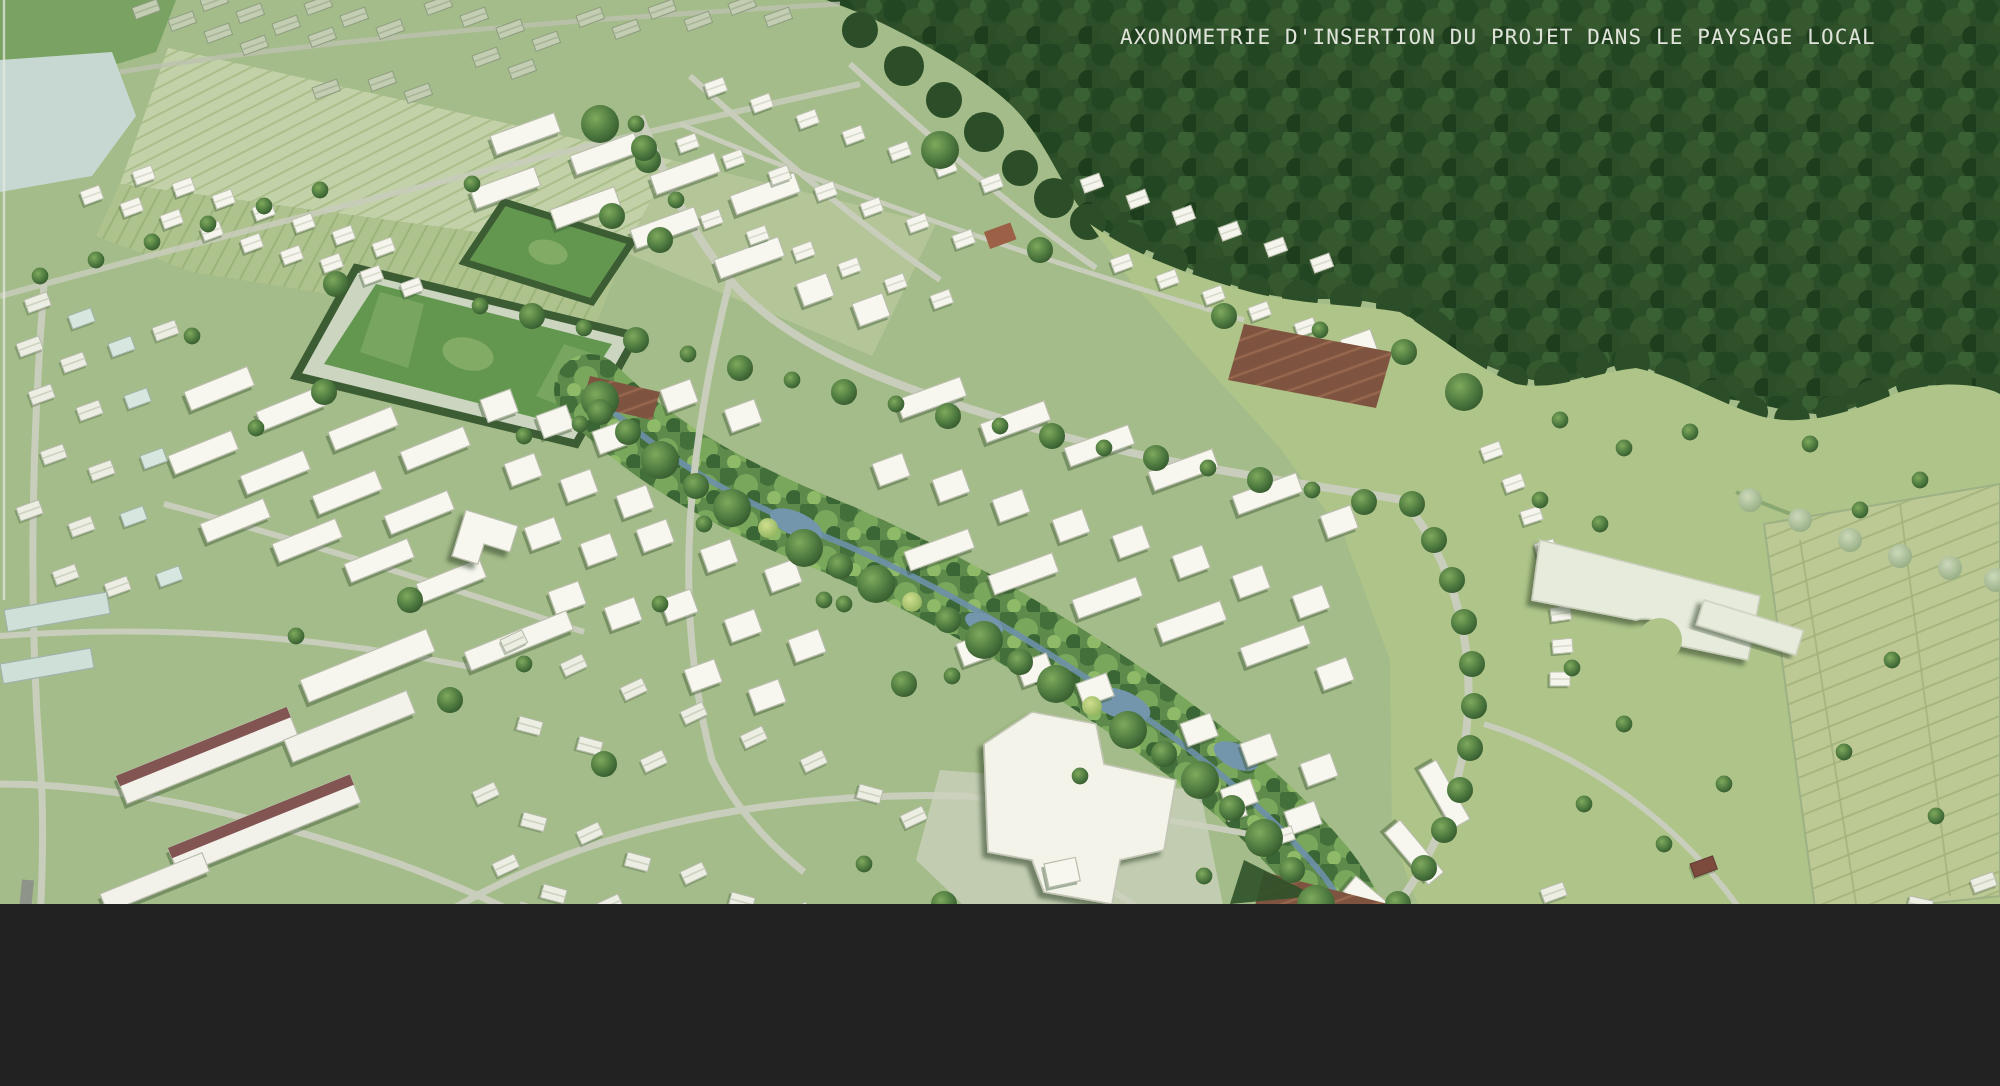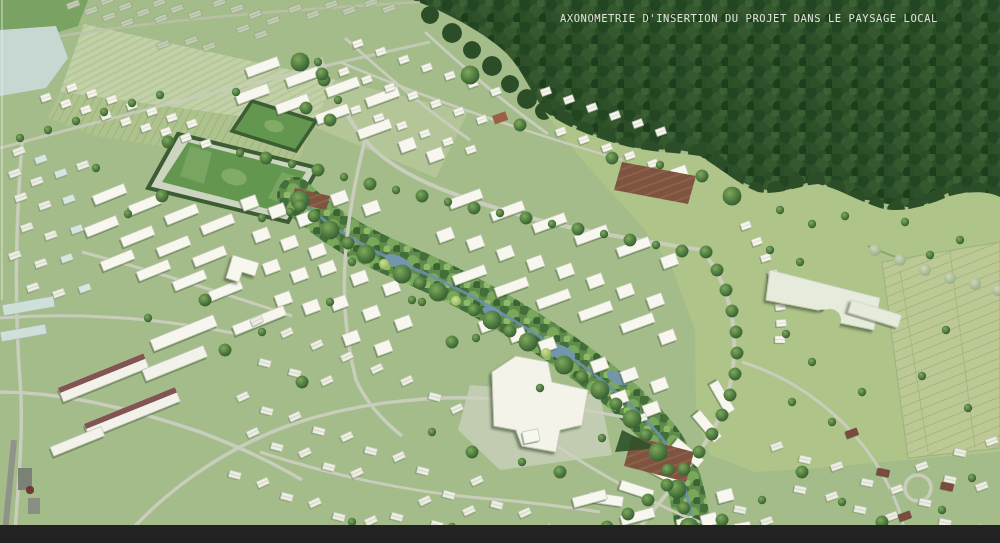--- a/index.html
+++ b/index.html
@@ -1,16 +1,16 @@
 <!DOCTYPE html>
 <html><head>
 <meta charset="utf-8">
 <style>
   html,body{margin:0;padding:0;background:#222;}
-  .stage{position:relative;width:1000px;height:525px;overflow:hidden;background:#a4bc89;
+  .stage{position:relative;width:1000px;height:452px;overflow:hidden;background:#a4bc89;
          font-family:"DejaVu Sans Mono","Liberation Mono",monospace;}
   .stage svg{position:absolute;inset:0;display:block;}
 </style>
 </head>
 <body>
 
 <div class="stage">
 <svg viewBox="0 0 1000 543" width="1000" height="543">
 <defs>
   <radialGradient id="gT" cx="0.38" cy="0.35" r="0.78">

